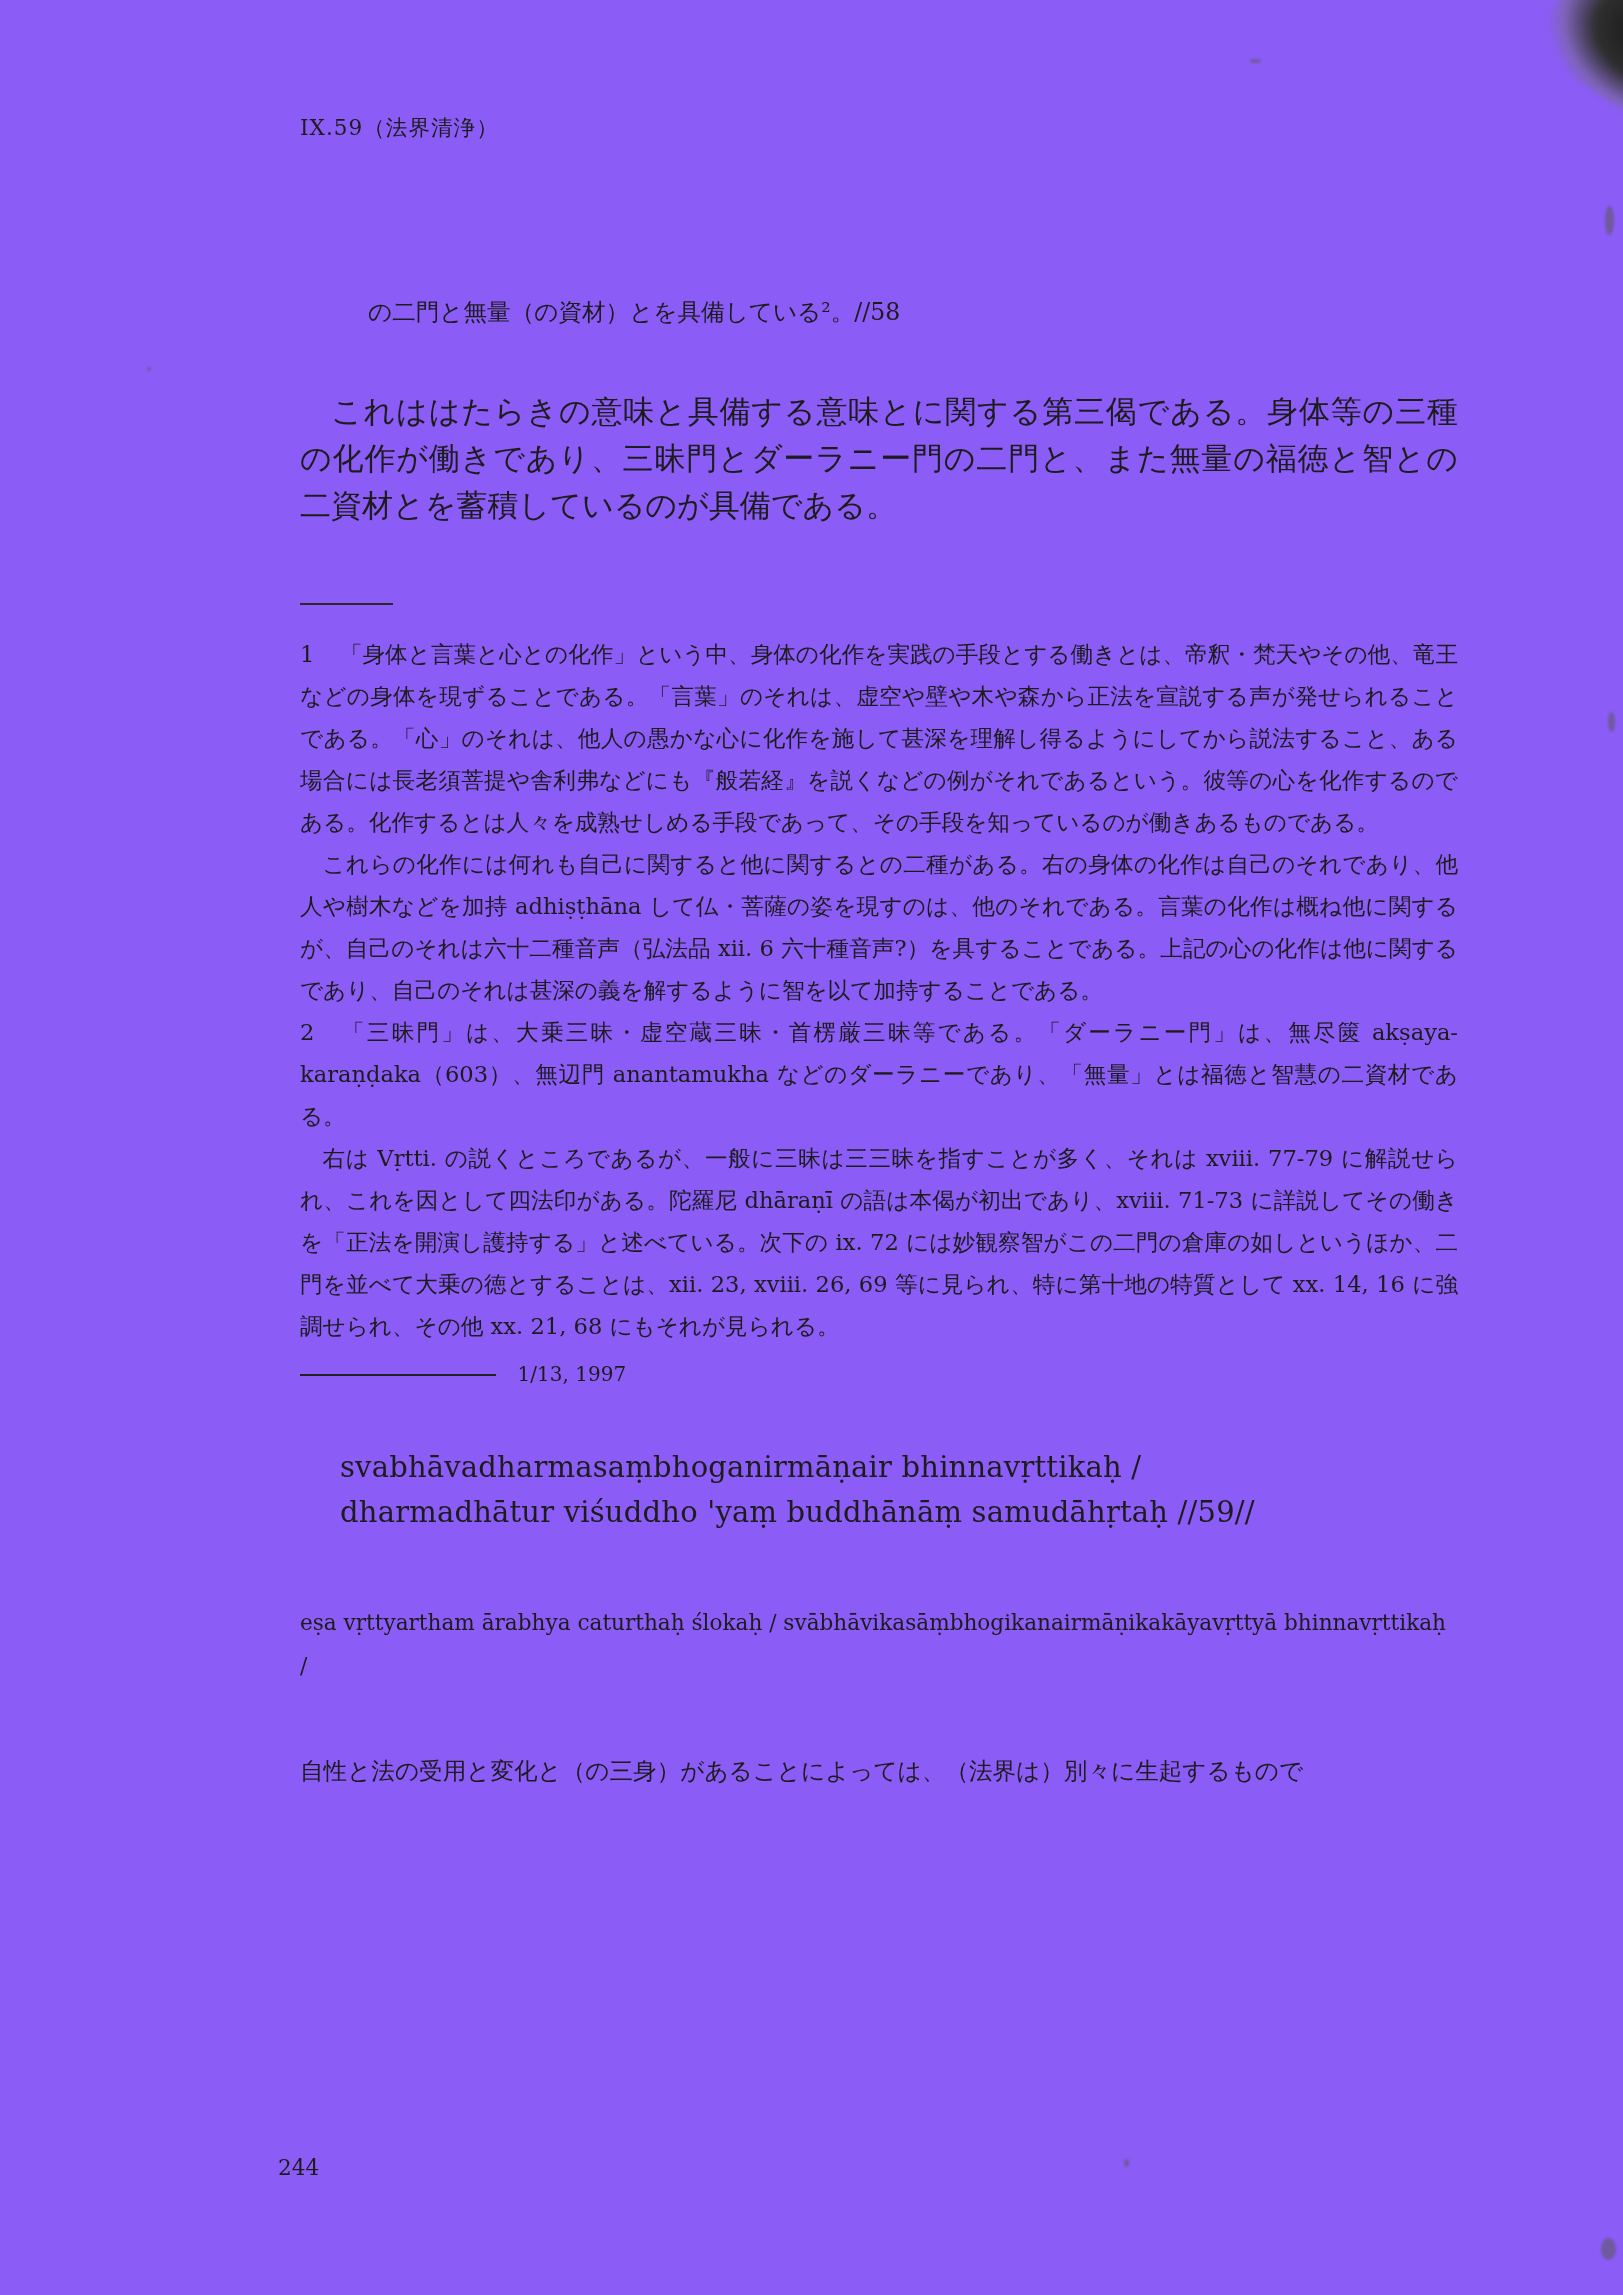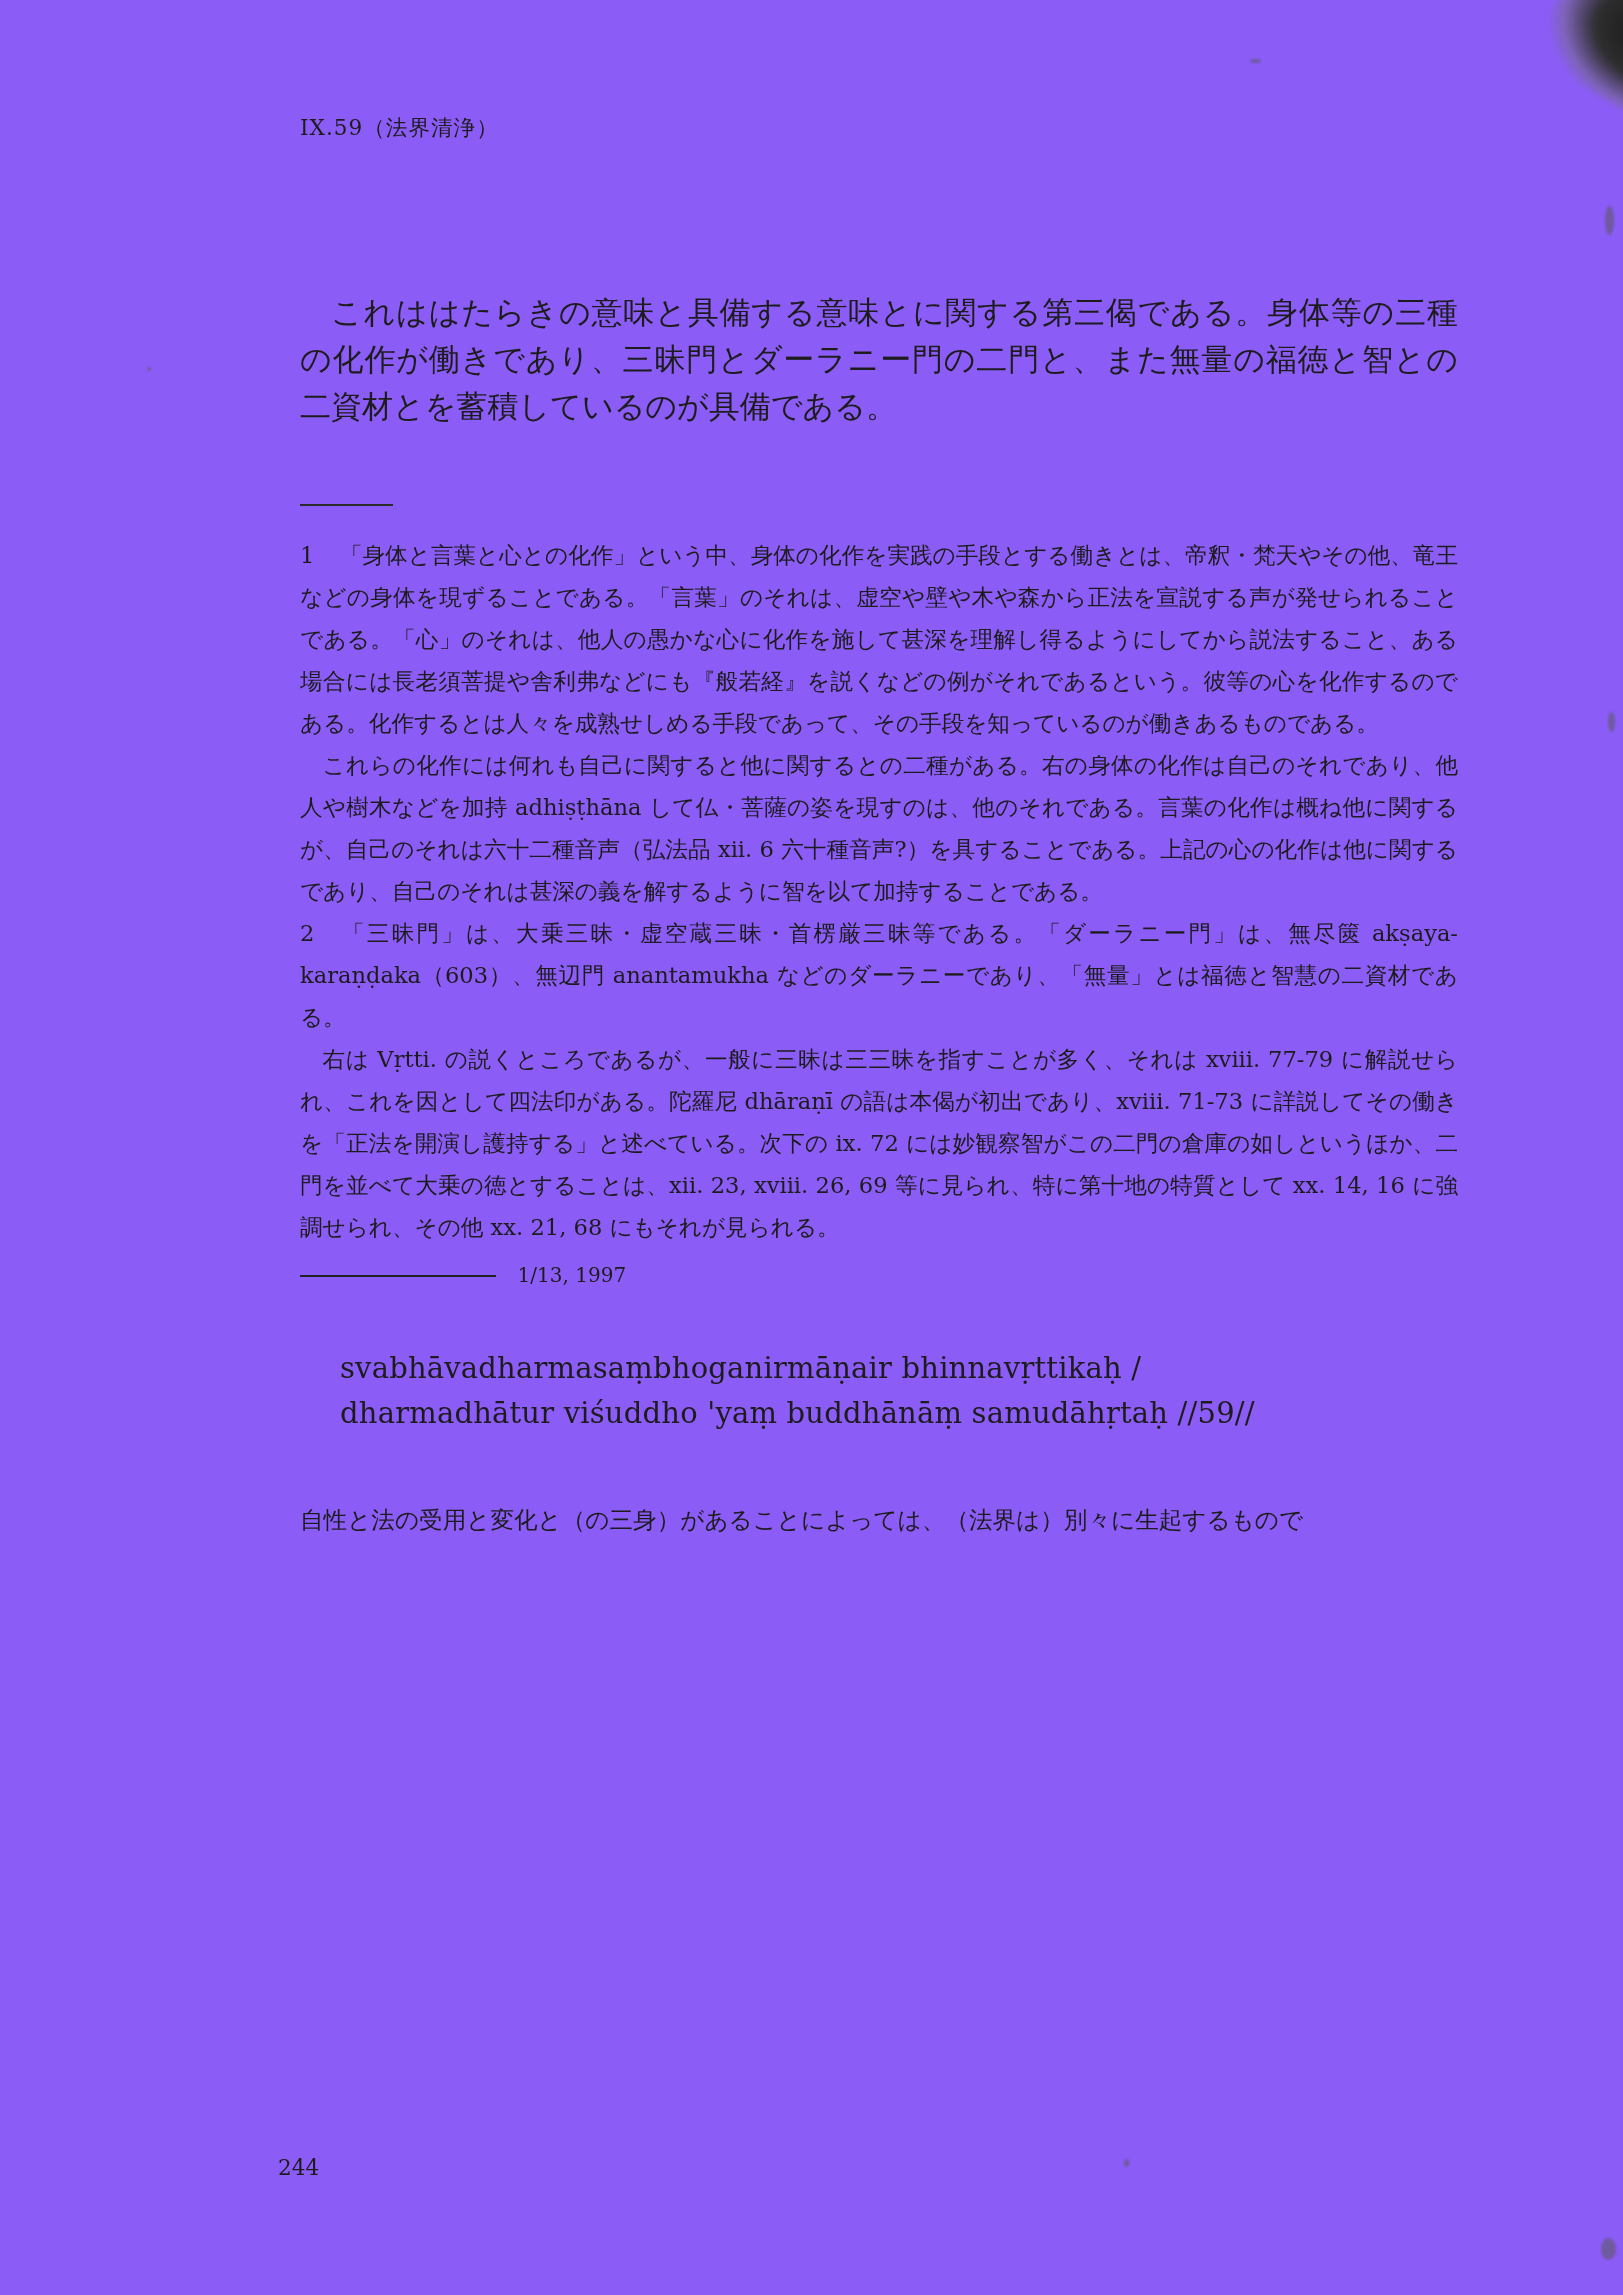--- a/index.html
+++ b/index.html
@@ -141,20 +141,21 @@
 </head>
 <body>
 
 <div class="page">
 
   <div class="content">
 
     <h1 class="header">IX.59（法界清浄）</h1>
 
     <div class="verse-block">
+      <div class="verse-line-2">の二門と無量（の資材）とを具備している²。//58</div>
     </div>
 
     <div class="commentary">これははたらきの意味と具備する意味とに関する第三偈である。身体等の三種の化作が働きであり、三昧門とダーラニー門の二門と、また無量の福徳と智との二資材とを蓄積しているのが具備である。</div>
 
     <div class="fn-separator"></div>
 
     <div class="footnotes">
       <p><span class="fn-marker">1</span><span>「身体と言葉と心との化作」という中、身体の化作を実践の手段とする働きとは、帝釈・梵天やその他、竜王などの身体を現ずることである。「言葉」のそれは、虚空や壁や木や森から正法を宣説する声が発せられることである。「心」のそれは、他人の愚かな心に化作を施して甚深を理解し得るようにしてから説法すること、ある場合には長老須菩提や舎利弗などにも『般若経』を説くなどの例がそれであるという。彼等の心を化作するのである。化作するとは人々を成熟せしめる手段であって、その手段を知っているのが働きあるものである。</span></p>
       <p class="fn-indent">これらの化作には何れも自己に関すると他に関するとの二種がある。右の身体の化作は自己のそれであり、他人や樹木などを加持 adhiṣṭhāna して仏・菩薩の姿を現すのは、他のそれである。言葉の化作は概ね他に関するが、自己のそれは六十二種音声（弘法品 xii. 6 六十種音声?）を具することである。上記の心の化作は他に関するであり、自己のそれは甚深の義を解するように智を以て加持することである。</p>
       <p><span class="fn-marker">2</span><span>「三昧門」は、大乗三昧・虚空蔵三昧・首楞厳三昧等である。「ダーラニー門」は、無尽篋 akṣaya-karaṇḍaka（603）、無辺門 anantamukha などのダーラニーであり、「無量」とは福徳と智慧の二資材である。</span></p>
@@ -163,20 +164,21 @@
 
     <div class="date-line">
       <span class="date-rule"></span><span>1/13,  1997</span>
     </div>
 
     <div class="sanskrit-verse">
       <div>svabhāvadharmasaṃbhoganirmāṇair bhinnavṛttikaḥ /</div>
       <div>dharmadhātur viśuddho 'yaṃ buddhānāṃ samudāhṛtaḥ //59//</div>
     </div>
 
+    <div class="sanskrit-prose">eṣa vṛttyartham ārabhya caturthaḥ ślokaḥ / svābhāvikasāṃbhogikanairmāṇikakāyavṛttyā bhinnavṛttikaḥ /</div>
 
     <div class="translation-block">
       <div class="translation-line-1">自性と法の受用と変化と（の三身）があることによっては、（法界は）別々に生起するもので</div>
     </div>
 
   </div>
 
   <div class="page-number">244</div>
 
   <div class="corner-blob"></div>

